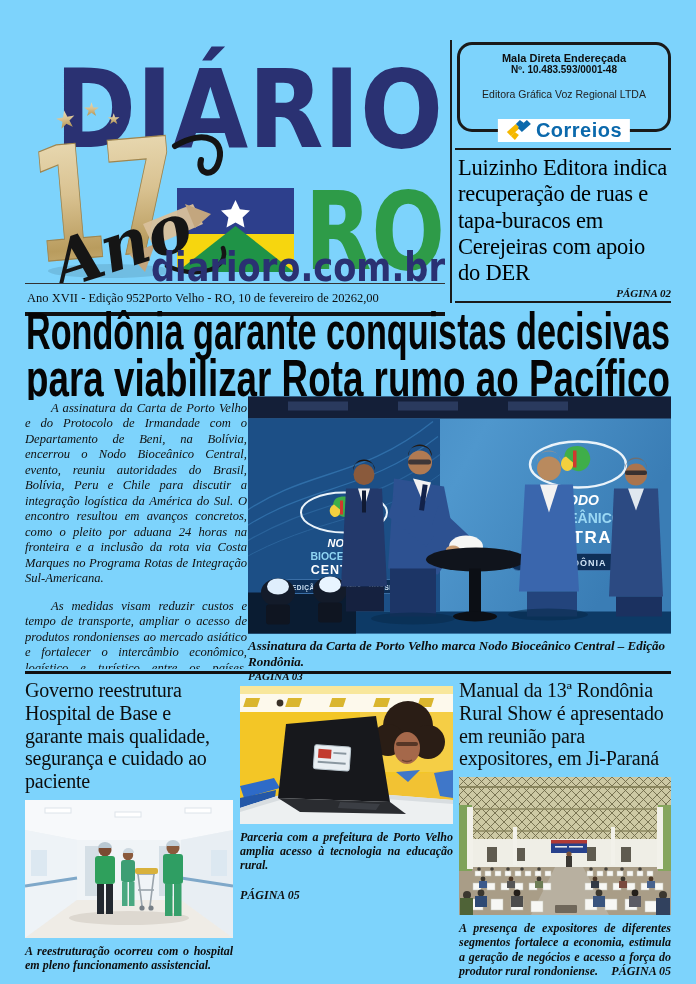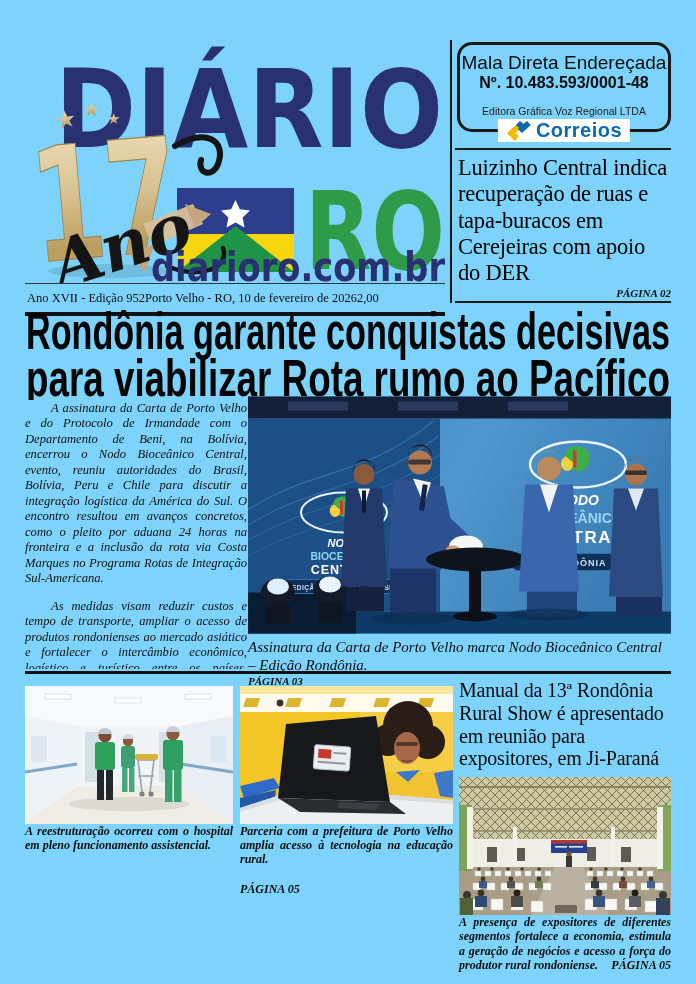--- a/index.html
+++ b/index.html
@@ -11,26 +11,26 @@
   }
   .abs { position:absolute; }
 
   
   .vdivider { left:450px; top:40px; width:2px; height:263px; background:#1a1a1a; }
   .mailbox {
     left:457px; top:42px; width:214px; height:90px;
     border:3px solid #1a1a1a; border-radius:15px; text-align:center;
     font-family:"Liberation Sans", sans-serif;
   }
-  .mailbox .l1 { margin-top:7px; font-size:19px; font-weight:400; }
-  .mailbox .l2 { font-size:16px; font-weight:600; }
+  .mailbox .l1 { margin-top:7px; font-size:11px; font-weight:700; }
+  .mailbox .l2 { font-size:10px; font-weight:600; }
   .mailbox .l3 { font-size:10.5px; color:#222;margin-top:13px; }
   .correios-row {
     position:absolute; left:50%; bottom:-13px; transform:translateX(-50%);
-    background:#fff; padding:0 8px; display:flex; align-items:flex-end; gap:4px; white-space:nowrap;
+    background:#fff; padding:0 8px; display:flex; align-items:flex-start; gap:4px; white-space:nowrap;
   }
   .correios-label { font-size:20px; font-weight:bold; color:#0b69ac; letter-spacing:.5px; }
   .rule-right-1 { left:455px; top:148px; width:216px; height:2px; background:#1a1a1a; }
   .story-right { left:458px; top:155px; width:213px; height:146px; }
   .story-right h2 { font-size:22.5px; line-height:1.17; font-weight:400; color:#000; letter-spacing:-0.2px; }
   .pgref { font-style:italic; font-weight:bold; font-size:11px; text-align:left; }
   .story-right .pgref { position:absolute; right:0; bottom:2px; }
   .rule-right-2 { left:455px; top:301px; width:216px; height:2px; background:#1a1a1a; }
 
   
@@ -44,29 +44,29 @@
 
   
   .lead-headline { left:25px; top:305px; width:646px; height:95px; }
   .lead-body { left:25px; top:401px; width:222px; height:268px; overflow:hidden; }
   .lead-body p {
     font-style:italic; font-size:12.6px; line-height:1.23; text-align:justify;
     text-indent:26px; margin-bottom:12px; color:#101010;
   }
   .lead-photo { left:248px; top:396px; width:423px; height:238px; }
   .lead-caption { left:248px; top:638px; width:423px; }
-  .lead-caption p { font-weight:normal; font-style:italic; font-size:15px; line-height:1.2; }
+  .lead-caption p { font-weight:bold; font-style:italic; font-size:13px; line-height:1.2; }
   .lead-caption .pgref { font-size:11px; margin-top:1px; }
   .rule-mid { left:25px; top:671px; width:646px; height:3px; background:#111; }
 
   
   .bcol { top:679px; }
   .bcol h3 { font-size:20px; line-height:1.14; font-weight:400; color:#0d0d0d; letter-spacing:-0.2px; }
   .bcol .photo { display:block; margin-top:7px; }
-  .bcol .cap { font-weight:bold; font-style:italic; font-size:12px; line-height:1.18; text-align:justify; }
+  .bcol .cap { margin-top:6px; font-weight:bold; font-style:italic; font-size:12px; line-height:1.18; text-align:justify; }
   .bcol .pgref { font-size:12px; margin-top:16px; }
   #bcol-1 { left:25px;  width:208px; }
   #bcol-2 { left:240px; width:213px; }
   #bcol-3 { left:459px; width:212px; }
   #bcol-3 .cap { position:relative; padding-bottom:0; }
   #bcol-3 .pgref-inline { font-style:italic; font-weight:bold; font-size:12px; float:right; }
 </style>
 </head>
 <body>
 
@@ -127,21 +127,21 @@
         <polygon points="10,5 14,1 18,4 14,9" fill="#0b69ac"></polygon>
         <polygon points="5,17 9,13 13,16 9,21" fill="#f5b800"></polygon>
       </svg>
       <span class="correios-label">Correios</span>
     </div>
   </div>
 
   <div class="abs rule-right-1"></div>
 
   <div class="abs story-right">
-    <h2>Luizinho Central indica recuperação de ruas e tapa-buracos em Cerejeiras com apoio do DER</h2>
+    <h2>Luizinho Editora indica recuperação de ruas e tapa-buracos em Cerejeiras com apoio do DER</h2>
     <div class="pgref">PÁGINA 02</div>
   </div>
 
   <div class="abs rule-right-2"></div>
 
   <svg class="abs lead-headline" viewBox="0 0 646 95">
     <text x="1" y="44" font-family="Liberation Sans, sans-serif" font-weight="bold" font-size="52" fill="#050505" textLength="644" lengthAdjust="spacingAndGlyphs">Rondônia garante conquistas decisivas</text>
     <text x="1" y="91" font-family="Liberation Sans, sans-serif" font-weight="bold" font-size="52" fill="#050505" textLength="644" lengthAdjust="spacingAndGlyphs">para viabilizar Rota rumo ao Pacífico</text>
   </svg>
 
@@ -247,20 +247,21 @@
   </svg>
 
   <div class="abs lead-caption">
     <p>Assinatura da Carta de Porto Velho marca  Nodo Bioceânico Central – Edição Rondônia.</p>
     <div class="pgref">PÁGINA  03</div>
   </div>
 
   <div class="abs rule-mid"></div>
 
   <div class="abs bcol" id="bcol-1">
+    <h3>Governo reestrutura Hospital de Base e garante mais qualidade, segurança e cuidado ao paciente</h3>
     <svg class="photo" width="208" height="138" viewBox="0 0 208 138">
       <rect width="208" height="138" fill="#eef1f4"></rect>
       <polygon points="0,0 208,0 208,30 156,40 52,40 0,30" fill="#f7f9fb"></polygon>
       <rect x="20" y="8" width="26" height="5" fill="#ffffff" stroke="#dde4ea" stroke-width="1"></rect>
       <rect x="90" y="12" width="26" height="5" fill="#ffffff" stroke="#dde4ea" stroke-width="1"></rect>
       <rect x="160" y="8" width="26" height="5" fill="#ffffff" stroke="#dde4ea" stroke-width="1"></rect>
       <polygon points="0,30 52,40 52,100 0,138" fill="#eef3f7"></polygon>
       <polygon points="208,30 156,40 156,100 208,138" fill="#e8eef3"></polygon>
       <rect x="52" y="40" width="104" height="60" fill="#f0f4f7"></rect>
       <rect x="60" y="46" width="14" height="50" fill="#d5dfe6"></rect>

